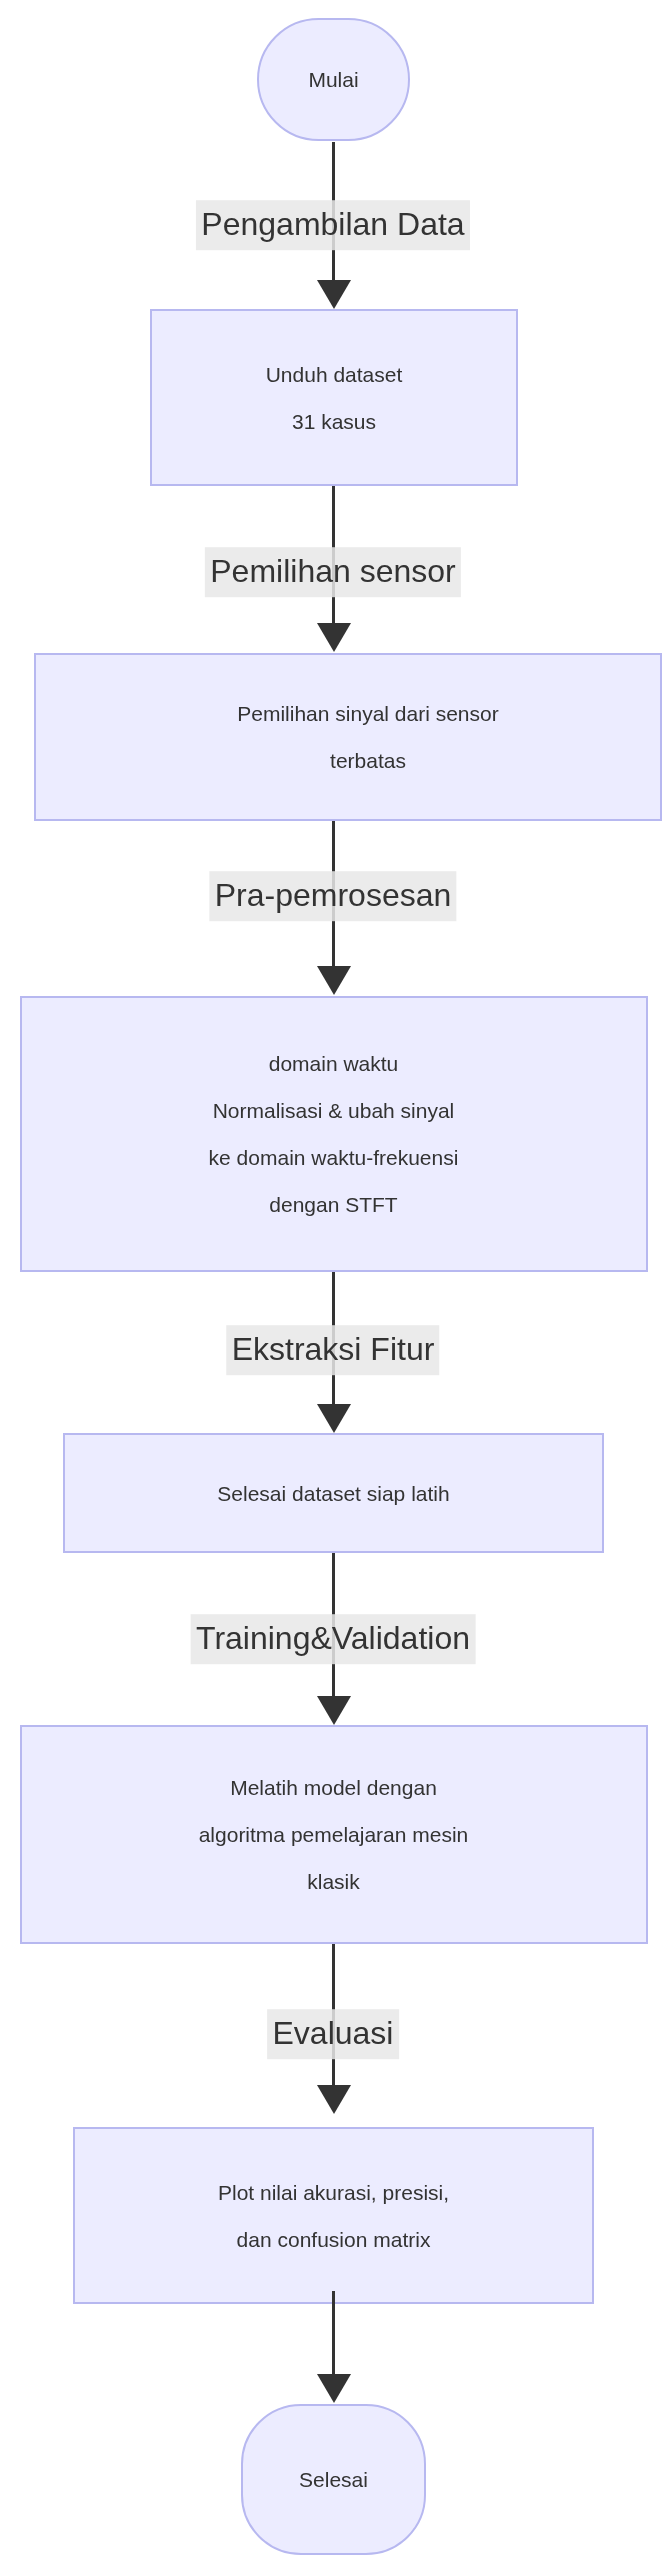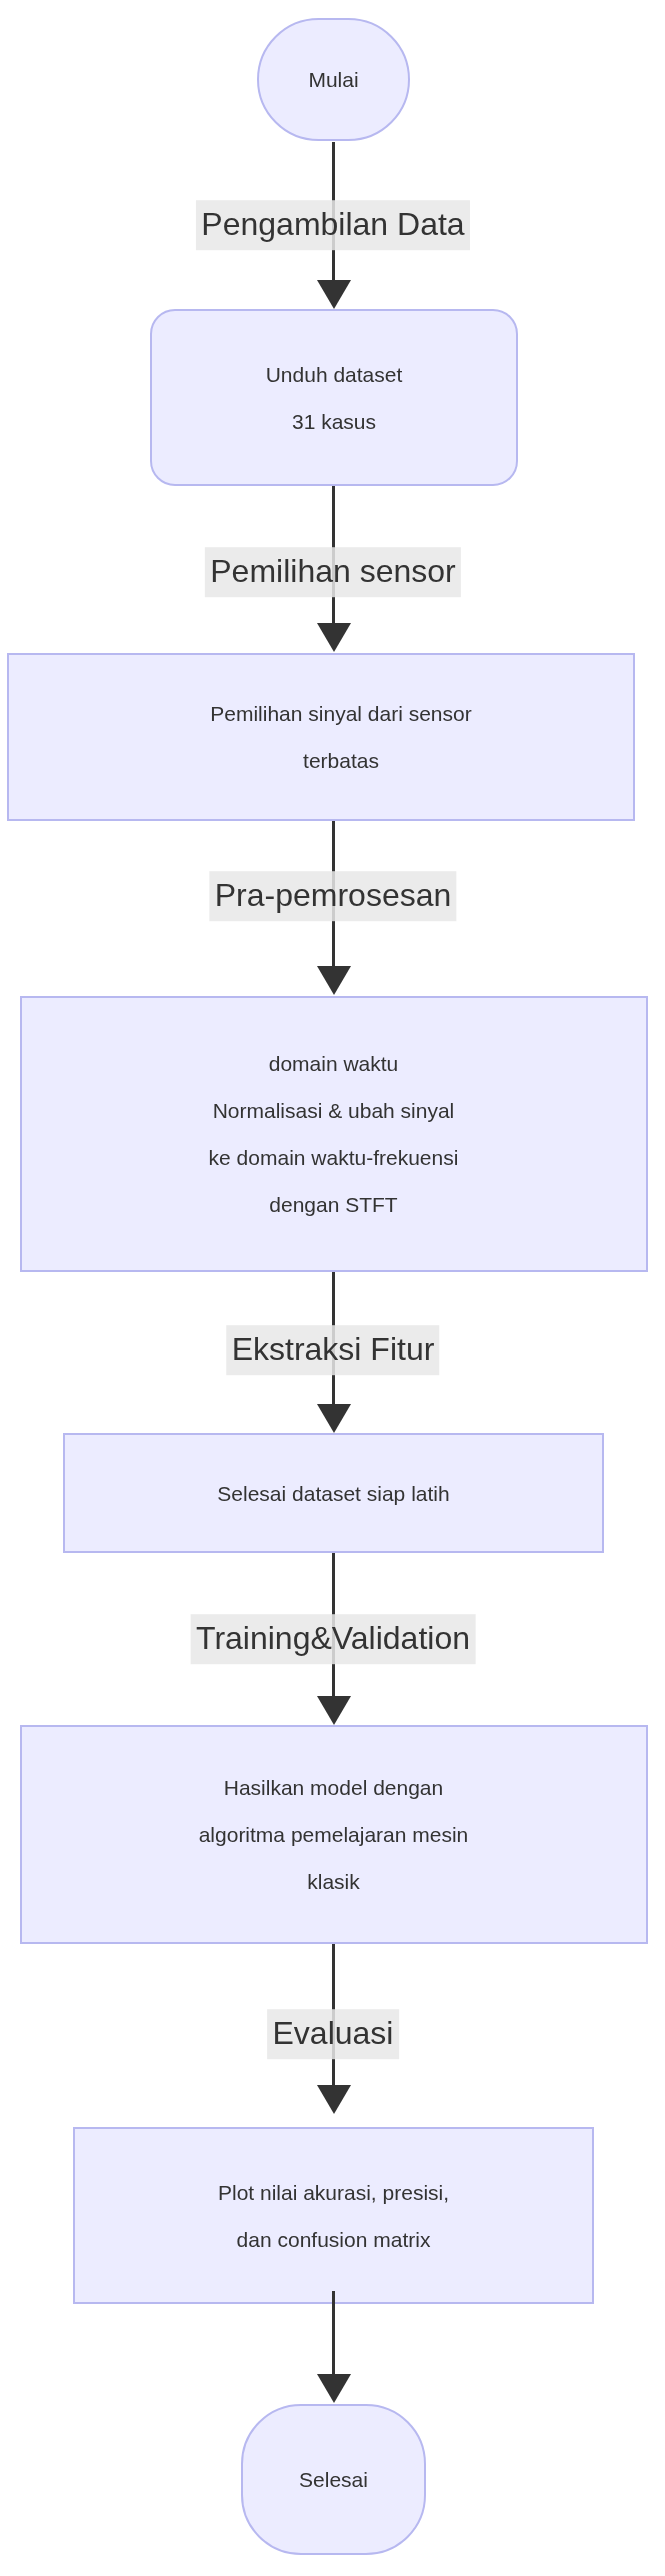--- a/index.html
+++ b/index.html
@@ -62,32 +62,32 @@
   <div class="node stadium" style="left:257px; top:18px; width:153px; height:123px;">
     <div class="tline">Mulai</div>
   </div>
 
   <div class="edge">
     <div class="edge-line" style="left:332px; top:142px; height:140px;"></div>
     <div class="arrowhead" style="left:317px; top:280px;"></div>
     <div class="edge-label" style="left:333px; top:225px;">Pengambilan Data</div>
   </div>
 
-  <div class="node" style="left:150px; top:309px; width:368px; height:177px;border-radius:25px;">
+  <div class="node" style="left:150px; top:309px; width:368px; height:177px;">
     <div class="tline">Unduh dataset</div>
     <div class="tline">31 kasus</div>
   </div>
 
   <div class="edge">
     <div class="edge-line" style="left:332px; top:486px; height:138px;"></div>
     <div class="arrowhead" style="left:317px; top:623px;"></div>
     <div class="edge-label" style="left:333px; top:572px;">Pemilihan sensor</div>
   </div>
 
-  <div class="node" style="left:7px; top:653px; width:628px; height:168px;padding-left:40px;">
+  <div class="node" style="left:34px; top:653px; width:628px; height:168px;padding-left:40px;">
     <div class="tline">Pemilihan sinyal dari sensor</div>
     <div class="tline">terbatas</div>
   </div>
 
   <div class="edge">
     <div class="edge-line" style="left:332px; top:821px; height:147px;"></div>
     <div class="arrowhead" style="left:317px; top:966px;"></div>
     <div class="edge-label" style="left:333px; top:872px;margin-top:24px;">Pra-pemrosesan</div>
   </div>
 
@@ -108,21 +108,21 @@
     <div class="tline">Selesai dataset siap latih</div>
   </div>
 
   <div class="edge">
     <div class="edge-line" style="left:332px; top:1553px; height:144px;"></div>
     <div class="arrowhead" style="left:317px; top:1696px;"></div>
     <div class="edge-label" style="left:333px; top:1639px;">Training&amp;Validation</div>
   </div>
 
   <div class="node" style="left:19.5px; top:1725px; width:628px; height:219px;">
-    <div class="tline">Hasilkan model dengan</div>
+    <div class="tline">Melatih model dengan</div>
     <div class="tline">algoritma pemelajaran mesin</div>
     <div class="tline">klasik</div>
   </div>
 
   <div class="edge">
     <div class="edge-line" style="left:332px; top:1944px; height:143px;"></div>
     <div class="arrowhead" style="left:317px; top:2085px;"></div>
     <div class="edge-label" style="left:333px; top:2034px;">Evaluasi</div>
   </div>
 

